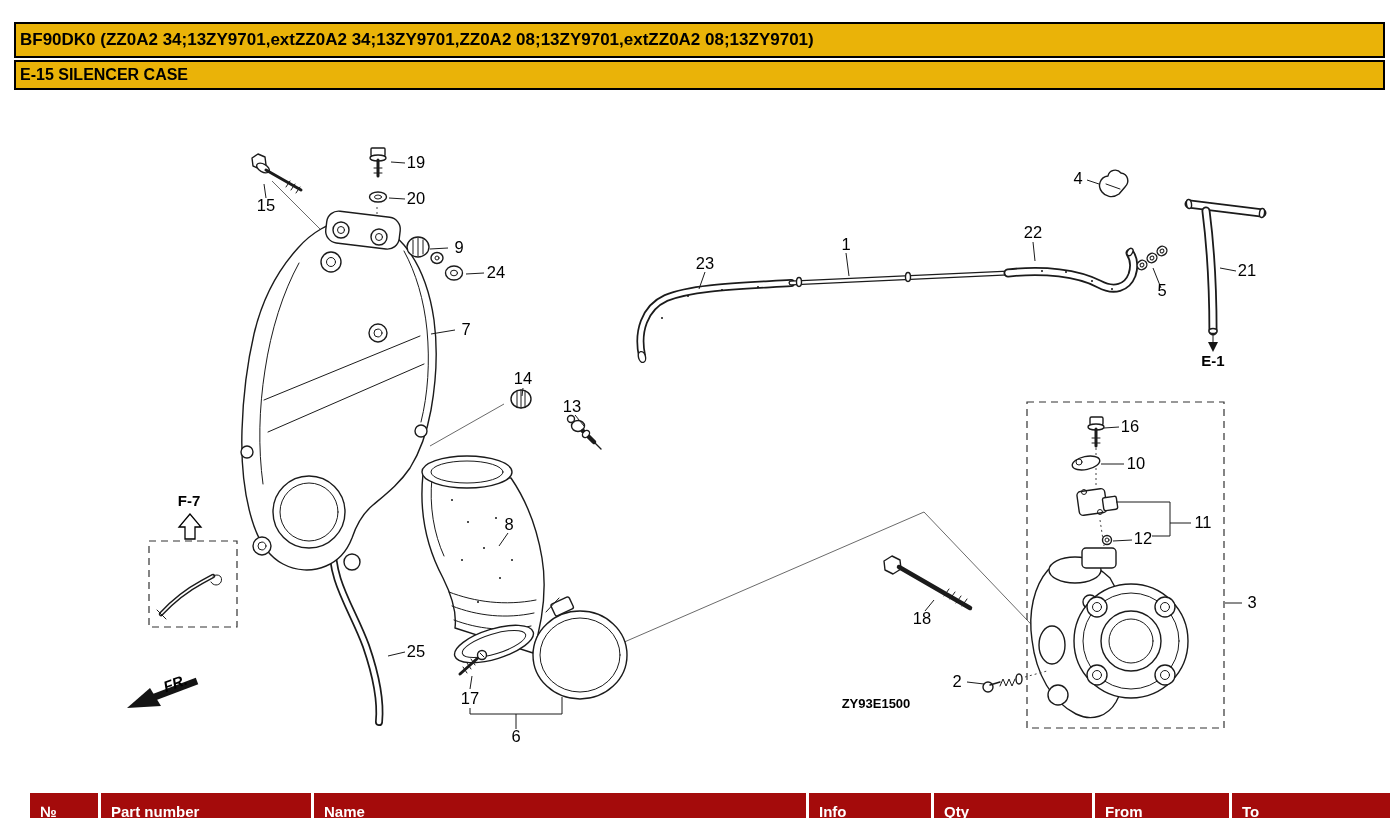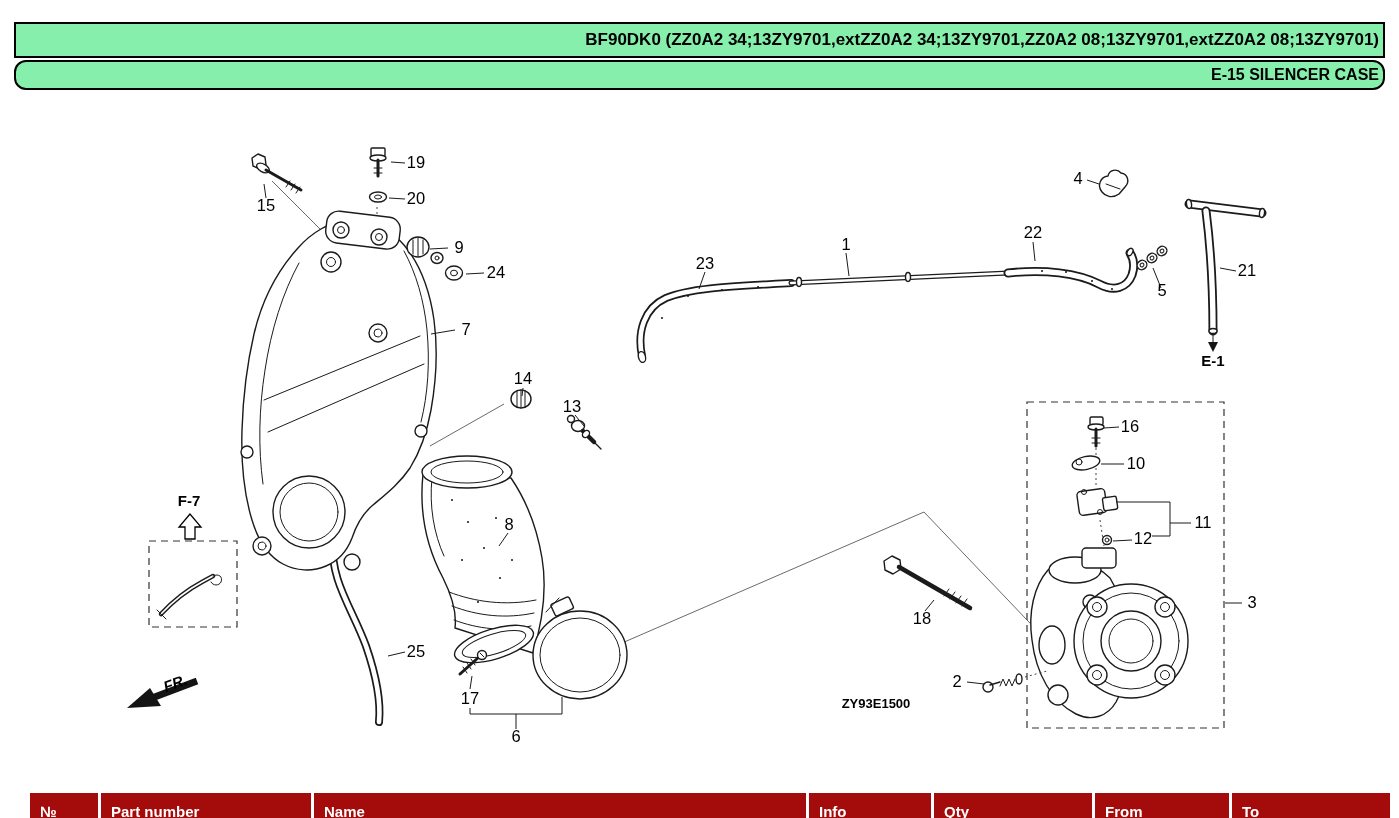--- a/index.html
+++ b/index.html
@@ -1,22 +1,22 @@
 <!DOCTYPE html>
 <html><head>
 <meta charset="utf-8">
 <style>
   html,body{margin:0;padding:0;background:#fff;}
   .page{position:relative;width:1399px;height:818px;background:#fff;overflow:hidden;
         font-family:"Liberation Sans",sans-serif;}
   
   .hdr{position:absolute;left:14px;right:14px;top:22px;z-index:2;}
-  .hbox{border:2px solid #000;background:#86efac;text-align:right;font-weight:bold;color:#000;}
+  .hbox{border:2px solid #000;background:#eab308;text-align:left;font-weight:bold;color:#000;}
   .hbox.title{font-size:17px;padding:6px 4px;}
-  .hbox.subtitle{font-size:16px;padding:4px 4px;margin-top:2px;border-radius:12px;}
+  .hbox.subtitle{font-size:16px;padding:4px 4px;margin-top:2px;}
   
   svg.diagram{position:absolute;left:0;top:0;width:1399px;height:818px;z-index:1;}
   .o{fill:none;stroke:#1b1b1b;stroke-width:1.4;stroke-linecap:round;stroke-linejoin:round}
   .o1{fill:none;stroke:#1b1b1b;stroke-width:1;stroke-linecap:round}
   .ow{fill:#fff;stroke:#1b1b1b;stroke-width:1.4;stroke-linejoin:round}
   .w3{fill:none;stroke:#1b1b1b;stroke-width:3;stroke-linecap:round}
   .w4{fill:none;stroke:#1b1b1b;stroke-width:4.5;stroke-linecap:round}
   .t8{fill:none;stroke:#1b1b1b;stroke-width:8;stroke-linecap:round}
   .t8w{fill:none;stroke:#fff;stroke-width:4.6;stroke-linecap:round}
   .t9{fill:none;stroke:#1b1b1b;stroke-width:9;stroke-linecap:round}

